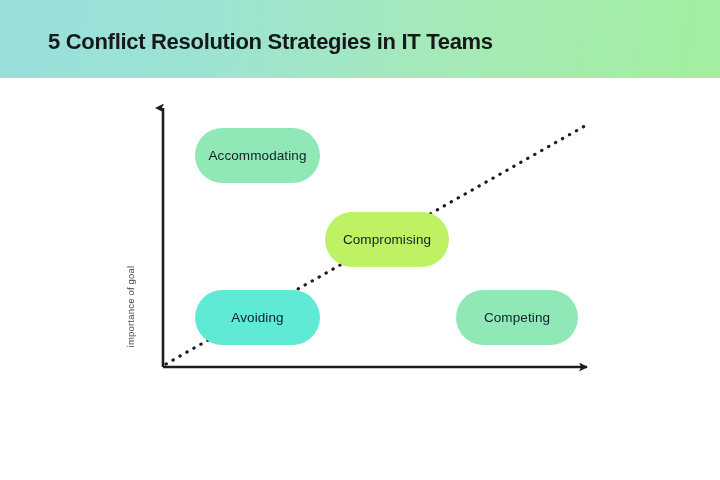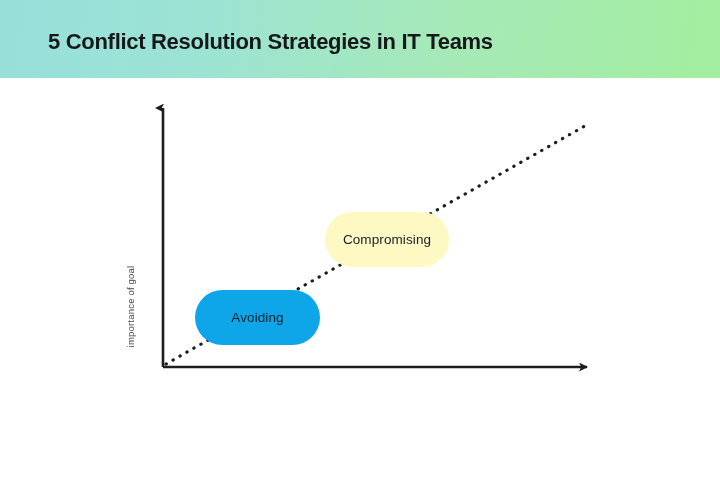--- a/index.html
+++ b/index.html
@@ -130,30 +130,36 @@
 
       <line x1="163" y1="289" x2="163" y2="30" stroke="#1d1d1d" stroke-width="2.6" marker-end="url(#arrow-up)"></line>
 
       <line x1="163" y1="289" x2="587" y2="289" stroke="#1d1d1d" stroke-width="2.6" marker-end="url(#arrow-right)"></line>
 
       <line x1="166" y1="286" x2="590" y2="45" stroke="#1d1d1d" stroke-width="3.1" stroke-linecap="round" stroke-dasharray="0.4 7.6"></line>
     </svg>
 
     <div id="pills-layer">
 
+      <div class="pill" style="left:195px; top:50px; width:125px; height:55px; background:#90e8b7;">
+        <span>Accommodating</span>
+      </div>
 
 
-      <div class="pill" style="left:325px; top:134px; width:124px; height:55px; background:#fef9c3;">
+      <div class="pill" style="left:325px; top:134px; width:124px; height:55px; background:#bef264;">
         <span>Compromising</span>
       </div>
 
-      <div class="pill" style="left:195px; top:212px; width:125px; height:55px; background:#0ea5e9;">
+      <div class="pill" style="left:195px; top:212px; width:125px; height:55px; background:#5eead4;">
         <span>Avoiding</span>
       </div>
 
+      <div class="pill" style="left:456px; top:212px; width:122px; height:55px; background:#90e8b7;">
+        <span>Competing</span>
+      </div>
     </div>
 
     <div id="y-axis-title">
       <span>importance of goal</span>
     </div>
 
 
   </div>
 </div>
 

